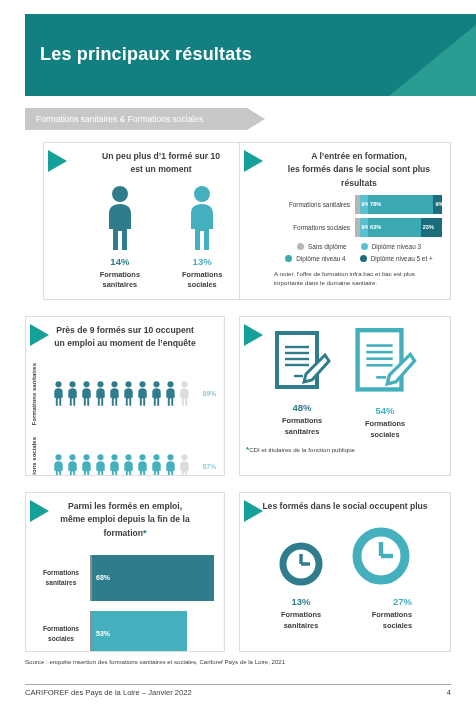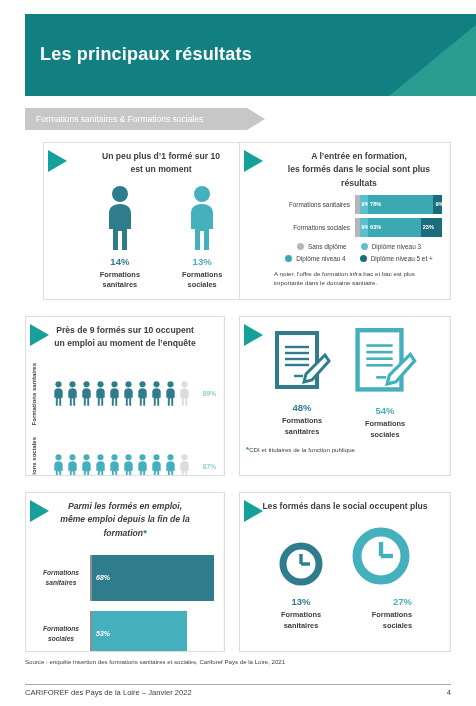--- a/index.html
+++ b/index.html
@@ -79,21 +79,21 @@
     content: "";
     position: absolute;
     right: -1px; bottom: -1px;
     width: 2px; height: 100%;
     background: rgba(0,0,0,0.04);
   }
   .c1 { left: 43px;  top: 142px; width: 200px; height: 158px; padding-left: 36px; }
   .c2 { left: 239px; top: 142px; width: 212px; height: 158px; padding-left: 28px; }
   .c3 { left: 25px;  top: 316px; width: 200px; height: 160px; }
   .c4 { left: 239px; top: 316px; width: 212px; height: 160px; }
-  .c5 { left: 25px;  top: 492px; width: 200px; height: 160px; font-style: italic; }
+  .c5 { left: 25px;  top: 492px; width: 200px; height: 160px; }
   .c6 { left: 239px; top: 492px; width: 212px; height: 160px; }
 
   .card-tri {
     position: absolute;
     left: 4px; top: 7px;
     width: 0; height: 0;
     border-top: 11px solid transparent;
     border-bottom: 11px solid transparent;
     border-left: 19px solid #16a09a;
   }

